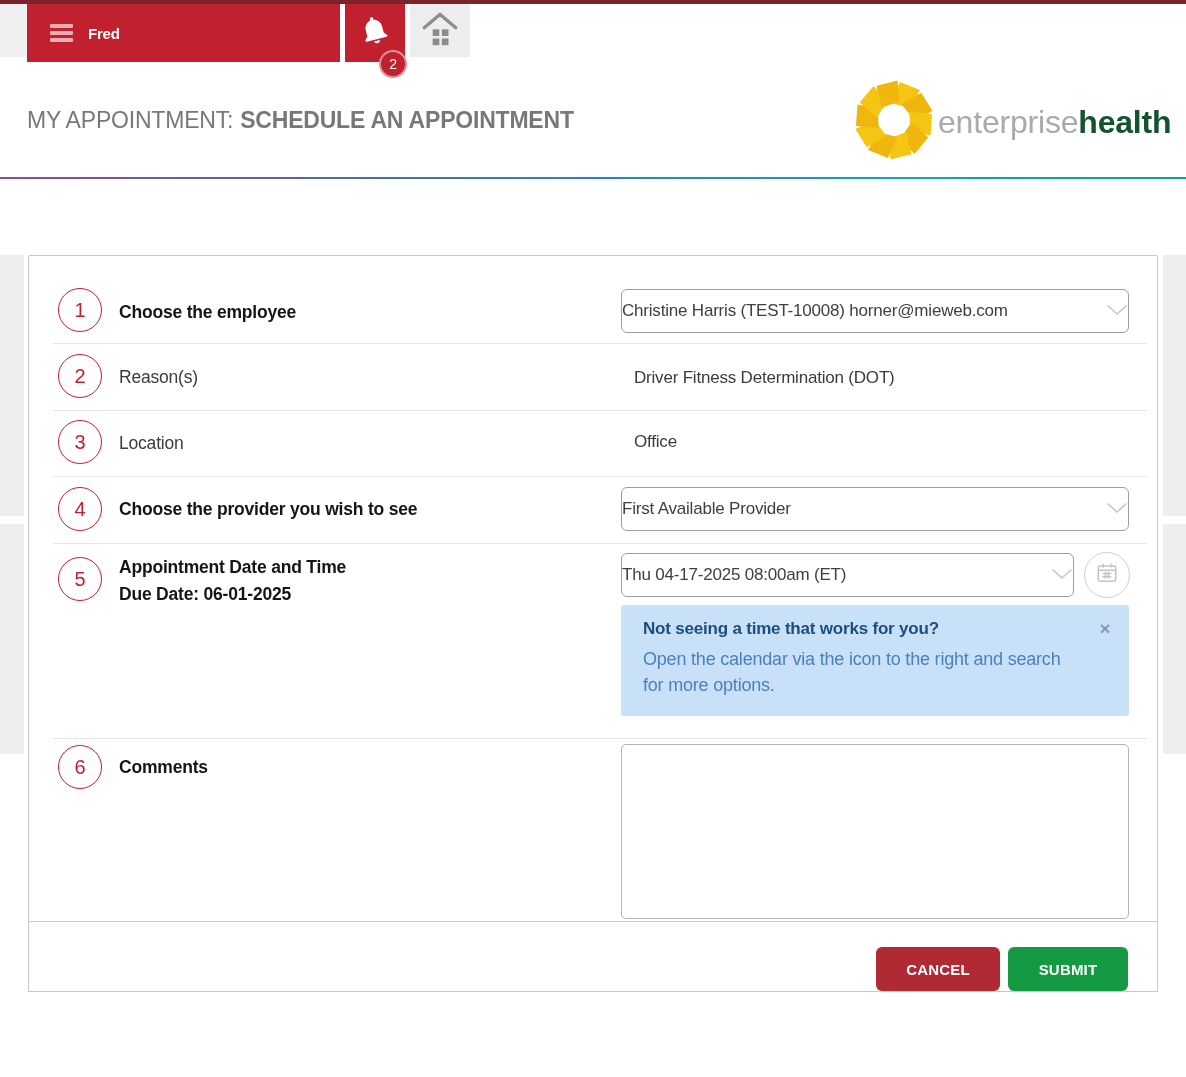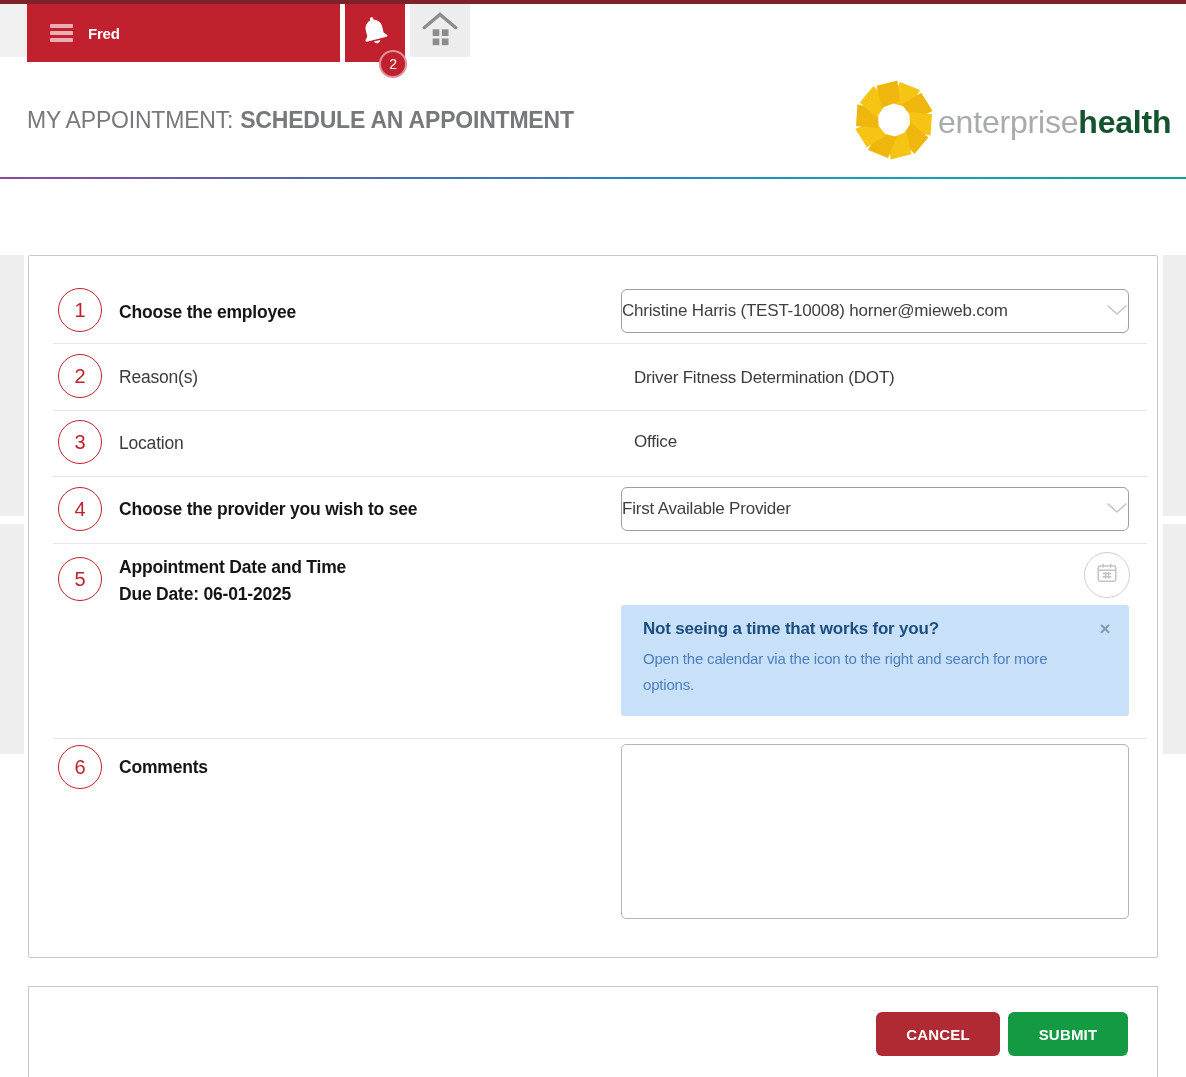--- a/index.html
+++ b/index.html
@@ -76,37 +76,37 @@
     position:absolute; left:1055px; width:46px; height:46px; border-radius:50%;
     border:1px solid #cfcfcf; background:#ffffff; display:flex;
     align-items:center; justify-content:center; cursor:pointer;
   }
 
   .info-box {
     position:absolute; left:592px; top:349px; width:508px; height:111px;
     background:#c8e1f8; border-radius:3px; padding:14px 22px;
   }
   .info-title { font-size:17px; font-weight:bold; color:#1c4e80; margin-bottom:7px; }
-  .info-body { font-size:15px; color:#4d7fbd; line-height:26px; width:440px; }
+  .info-body { font-size:18px; color:#4d7fbd; line-height:26px; width:440px; }
   .info-close {
     position:absolute; right:14px; top:14px; width:20px; height:20px;
     color:#8a9aae; font-size:19px; line-height:20px; text-align:center;
     cursor:pointer; font-weight:bold;
   }
 
   .comments {
     position:absolute; left:592px; top:488px; width:508px; height:175px;
     border:1px solid #b5b5b5; border-radius:5px; resize:none;
     font-family:"Liberation Sans", sans-serif; font-size:16px; padding:10px 12px;
     color:#333333;
   }
 
   
   .footer-card {
-    left:28px; top:986px; width:1130px; height:92px;
+    left:28px; top:921px; width:1130px; height:71px;
     background:#ffffff; border:1px solid #c9c9c9;
   }
   .btn {
     position:absolute; top:25px; height:44px; border:none; border-radius:6px;
     color:#ffffff; font-family:"Liberation Sans", sans-serif;
     font-weight:bold; font-size:15px; letter-spacing:0.2px; cursor:pointer;
   }
   .btn-cancel { left:847px; width:124px; background:#b02a33; }
   .btn-submit { left:979px; width:120px; background:#159a44; }
 </style>
@@ -232,20 +232,28 @@
     </div>
     <div class="divider" style="top:287px;"></div>
 
     <div class="step-circle" style="top:301px;">
         <span>5</span>
       </div>
     <div class="step-label bold" style="top:298px;">
       <div>Appointment Date and Time</div>
       <div>Due Date: 06-01-2025</div>
     </div>
+    <div class="select" style="top:297px; width:453px;">
+      <span class="sel-text">Thu 04-17-2025 08:00am (ET)</span>
+      <span>
+        <svg width="22" height="12" viewBox="0 0 22 12">
+            <polyline points="1.5,1.5 11,10 20.5,1.5" fill="none" stroke="#c6c6c6" stroke-width="1.6"></polyline>
+          </svg>
+      </span>
+    </div>
     <div class="round-btn" style="top:296px;">
       <span>
         <svg width="24" height="24" viewBox="0 0 22 22" fill="none" stroke="#c3c3c3" stroke-width="1.4">
           <rect x="3" y="4.5" width="16" height="14" rx="1.5"></rect>
           <line x1="3" y1="8.5" x2="19" y2="8.5"></line>
           <line x1="7.5" y1="2.5" x2="7.5" y2="6"></line>
           <line x1="14.5" y1="2.5" x2="14.5" y2="6"></line>
           <line x1="7" y1="11.5" x2="15" y2="11.5"></line>
           <line x1="7" y1="14.5" x2="15" y2="14.5"></line>
           <line x1="9.7" y1="10" x2="9.7" y2="16"></line>

